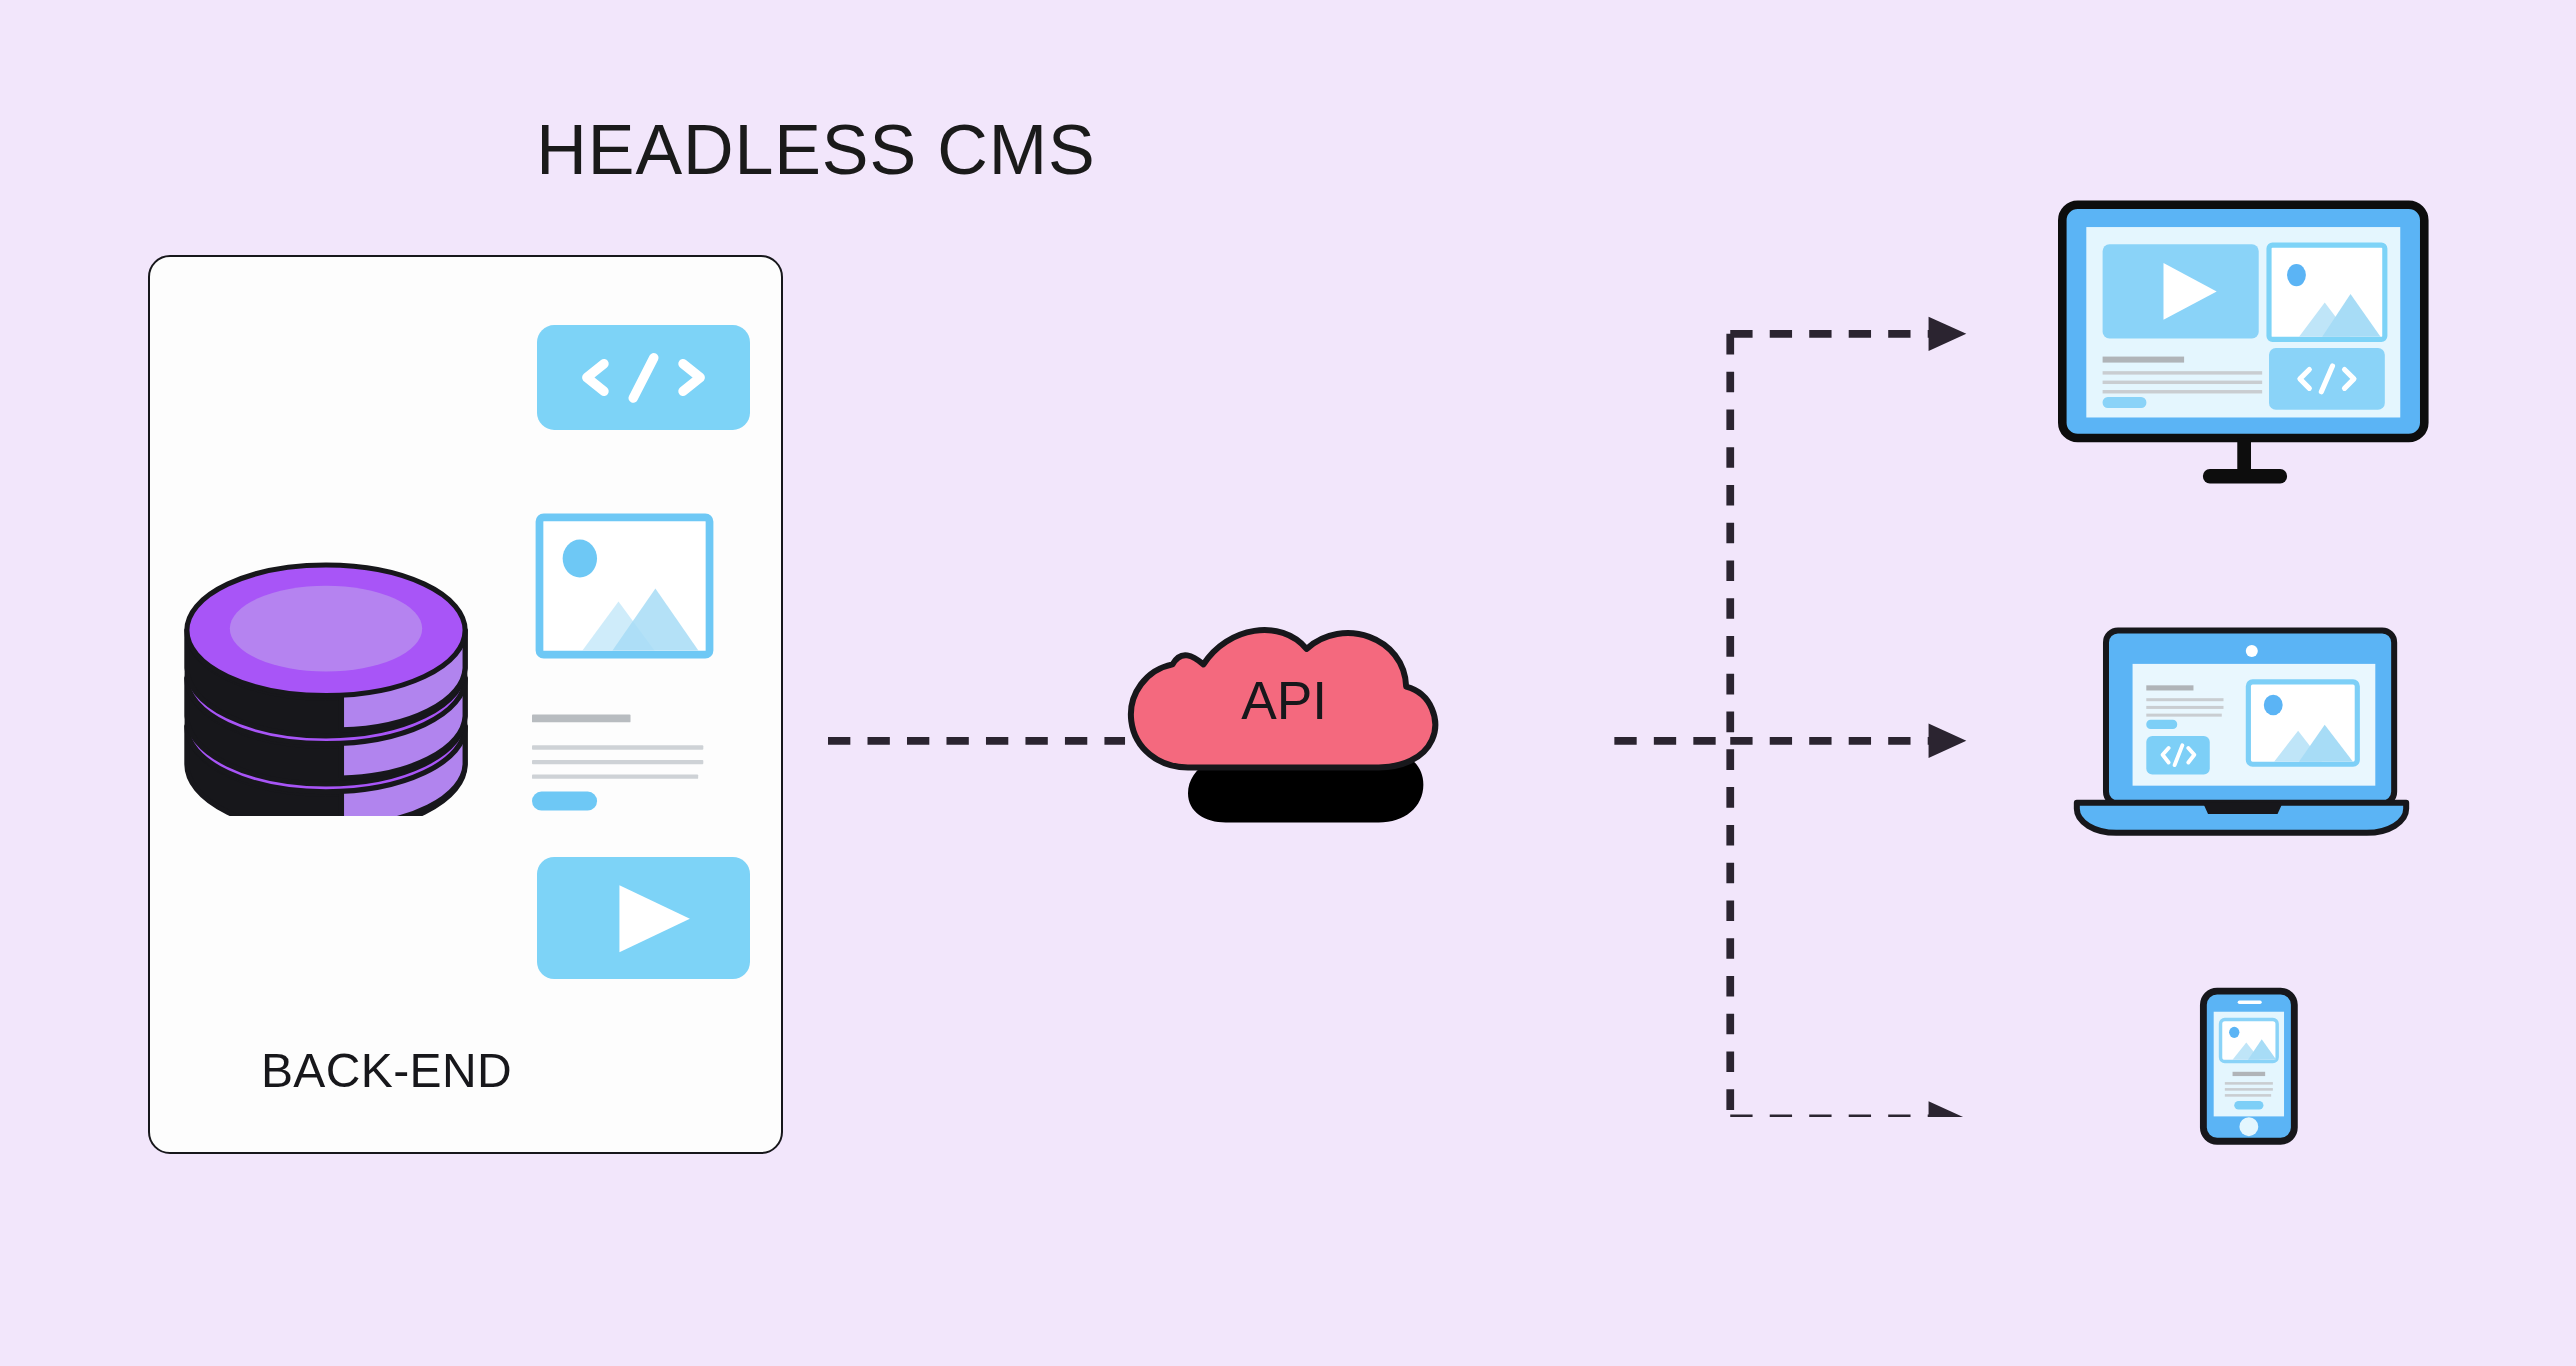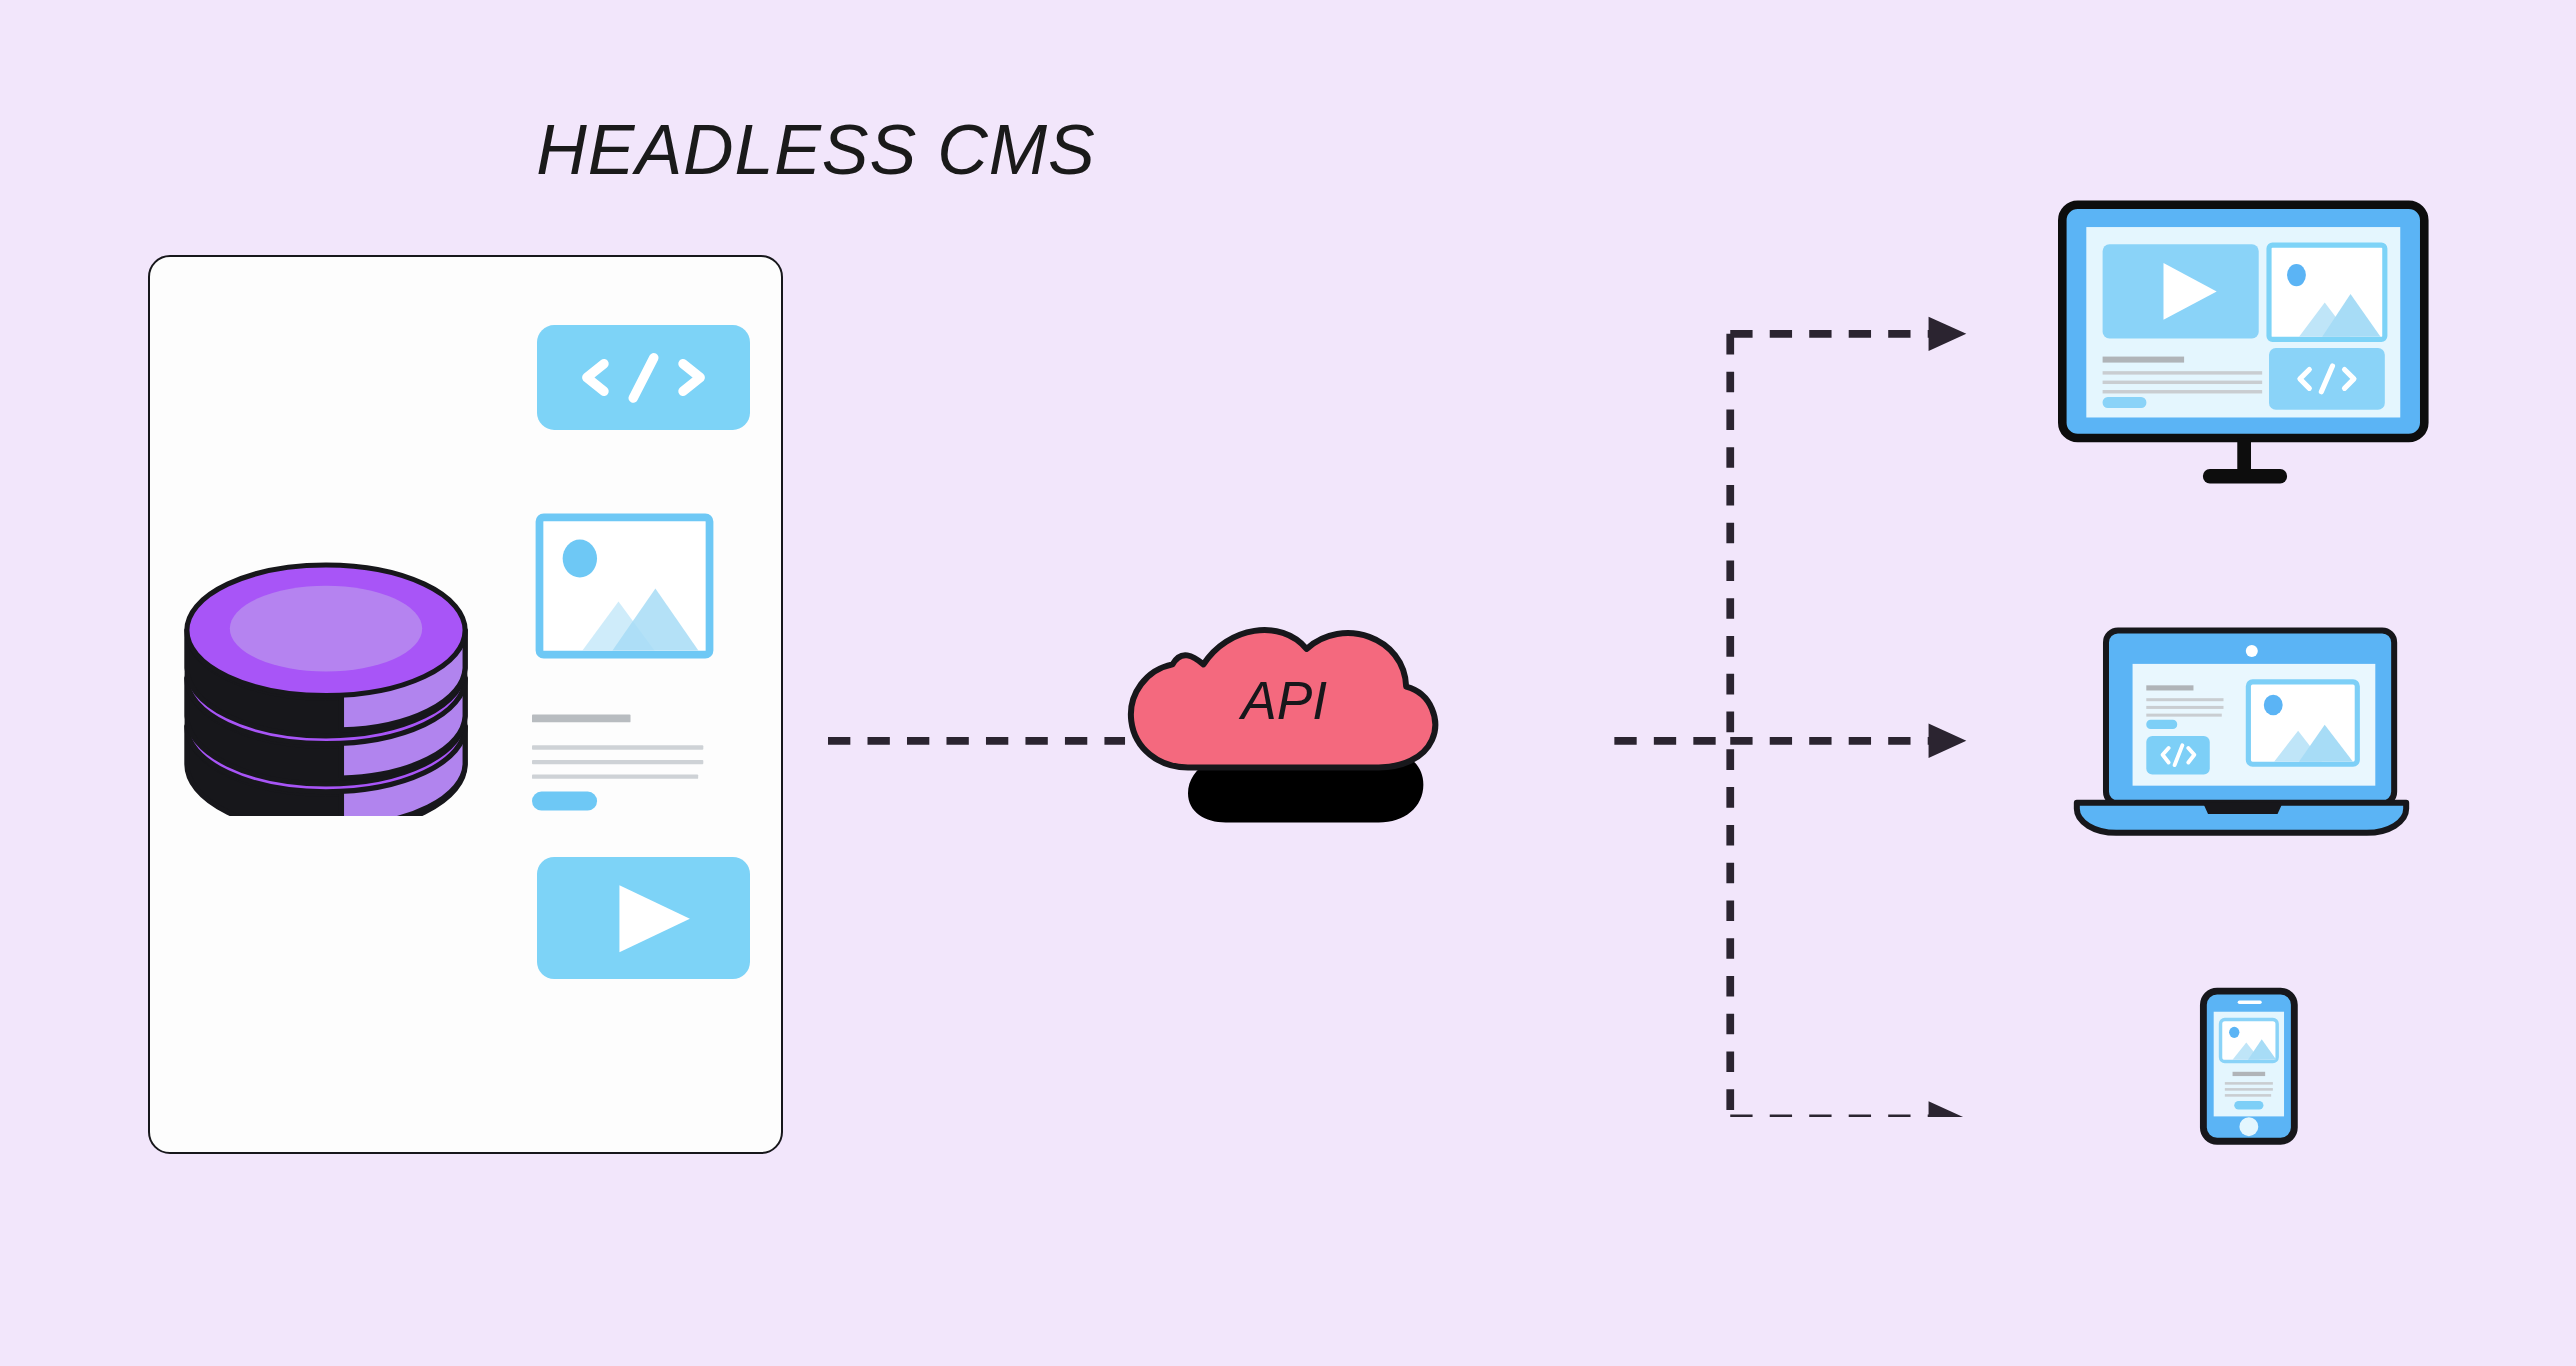--- a/index.html
+++ b/index.html
@@ -12,21 +12,20 @@
     background: #F2E6FB;
     font-family: "Liberation Sans", sans-serif;
     overflow: hidden;
     position: relative;
   }
   .stage {
     position: absolute;
     inset: 0;
     width: 2576px;
     height: 1031px;
-    font-style: italic;
   }
   .page-title {
     position: absolute;
     left: 0;
     top: 110px;
     width: 2542px;
     text-align: center;
     font-size: 70px;
     letter-spacing: 0.9px;
     color: #1A1A1A;
@@ -114,20 +113,21 @@
     <rect x="0" y="57" width="200" height="5" rx="1" fill="#CED2D6"></rect>
     <rect x="0" y="74" width="194" height="5" rx="1" fill="#CED2D6"></rect>
     <rect x="0" y="94" width="76" height="22" rx="11" fill="#6EC8F5"></rect>
   </svg>
 
   <svg class="tile-video-back" width="213" height="122" viewBox="0 0 248 142">
     <rect x="0" y="0" width="248" height="142" rx="20" fill="#7DD3F7"></rect>
     <path d="M96 33 L178 72 L96 111 Z" fill="#FFFFFF"></path>
   </svg>
 
+  <div class="backend-label">BACK-END</div>
 
   <svg class="api-cloud" width="335" height="215" viewBox="0 0 390 250">
     <path d="M128 170 C98 170 78 190 78 212 C78 234 98 246 122 246 L300 246 C330 246 352 228 352 202 C352 178 332 162 306 162 Z" fill="#000000"></path>
     <path d="M96 62 C124 18 186 8 216 44 C258 6 330 30 332 88 C362 96 372 128 362 150 C352 172 326 182 300 182 L78 182 C44 182 16 160 12 128 C8 96 30 68 60 62 C70 44 84 52 96 62 Z" fill="#F4697E" stroke="#17171B" stroke-width="7" stroke-linejoin="round"></path>
     <text x="190" y="126" font-family="Liberation Sans, sans-serif" font-size="62" fill="#17171B" text-anchor="middle">API</text>
   </svg>
 
   <svg class="connectors" width="1219" height="816" viewBox="0 0 1420 950">
 
     <line x1="14" y1="512" x2="360" y2="512" stroke="#2B2430" stroke-width="9" stroke-dasharray="26 20" stroke-linecap="butt"></line>

